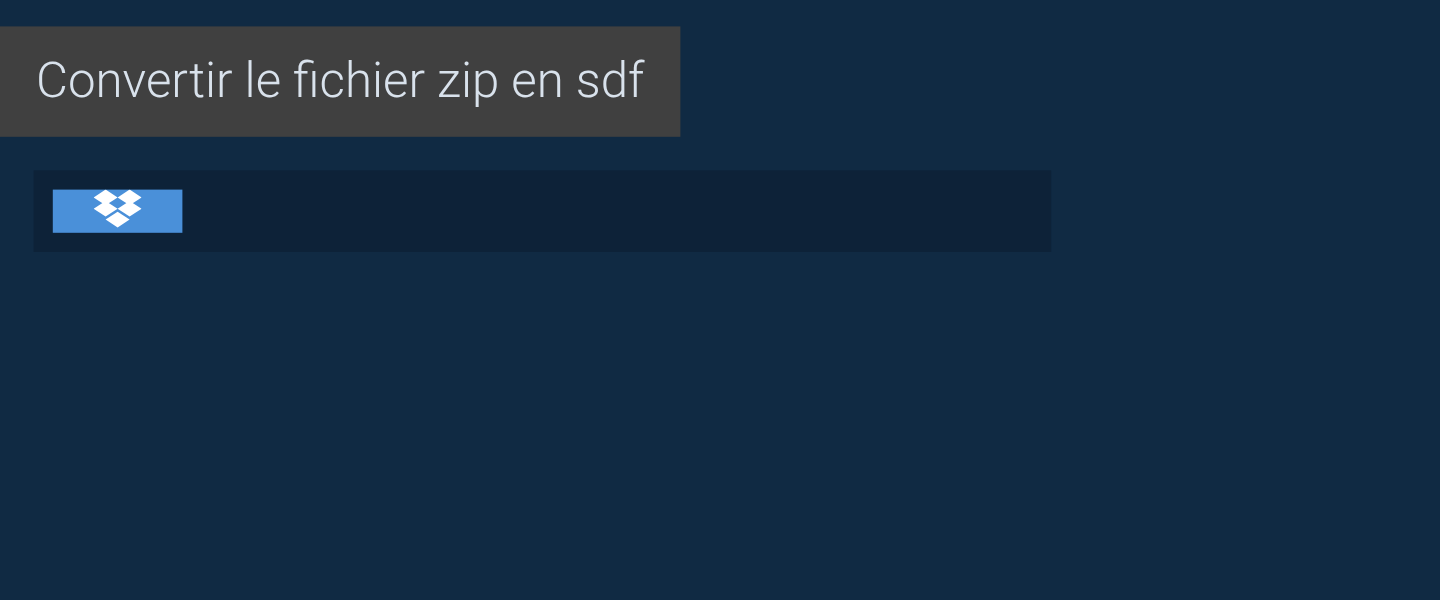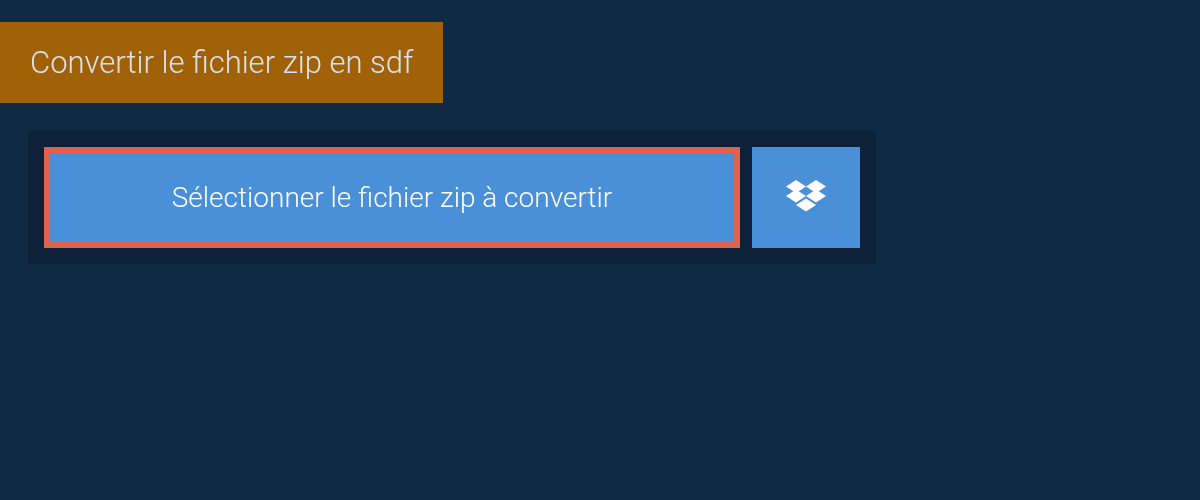--- a/index.html
+++ b/index.html
@@ -9,23 +9,23 @@
     }
     body {
       width: 1200px;
       height: 500px;
       background-color: #102a43;
       font-family: -apple-system, BlinkMacSystemFont, "Segoe UI", Roboto, Helvetica, Arial, sans-serif;
       overflow: hidden;
     }
     .title-tab {
       display: inline-block;
-      background-color: #a16207;
+      background-color: #404040;
       color: #d9e2ec;
-      font-size: 31px;
+      font-size: 41px;
       font-weight: 300;
       padding: 22px 30px;
       margin-top: 22px;
       margin-left: 0;
     }
     .upload-area {
       background-color: #0d2238;
       margin-top: 28px;
       margin-left: 28px;
       width: 848px;
@@ -64,23 +64,20 @@
 </head>
 <body>
 
 
 
 <div class="title-tab">
   <span>Convertir le fichier zip en sdf</span>
 </div>
 
 <div class="upload-area">
-  <div class="select-file-button">
-    <span>Sélectionner le fichier zip à convertir</span>
-  </div>
   <div class="dropbox-button">
     <svg class="dropbox-icon" viewBox="0 0 40 36" fill="#ffffff">
       <path d="M10 0 L20 6.5 L10 13 L0 6.5 Z"></path>
       <path d="M30 0 L40 6.5 L30 13 L20 6.5 Z"></path>
       <path d="M0 16 L10 9.5 L20 16 L10 22.5 Z"></path>
       <path d="M20 16 L30 9.5 L40 16 L30 22.5 Z"></path>
       <path d="M10 25 L20 18.5 L30 25 L20 31.5 Z"></path>
     </svg>
   </div>
 </div>

